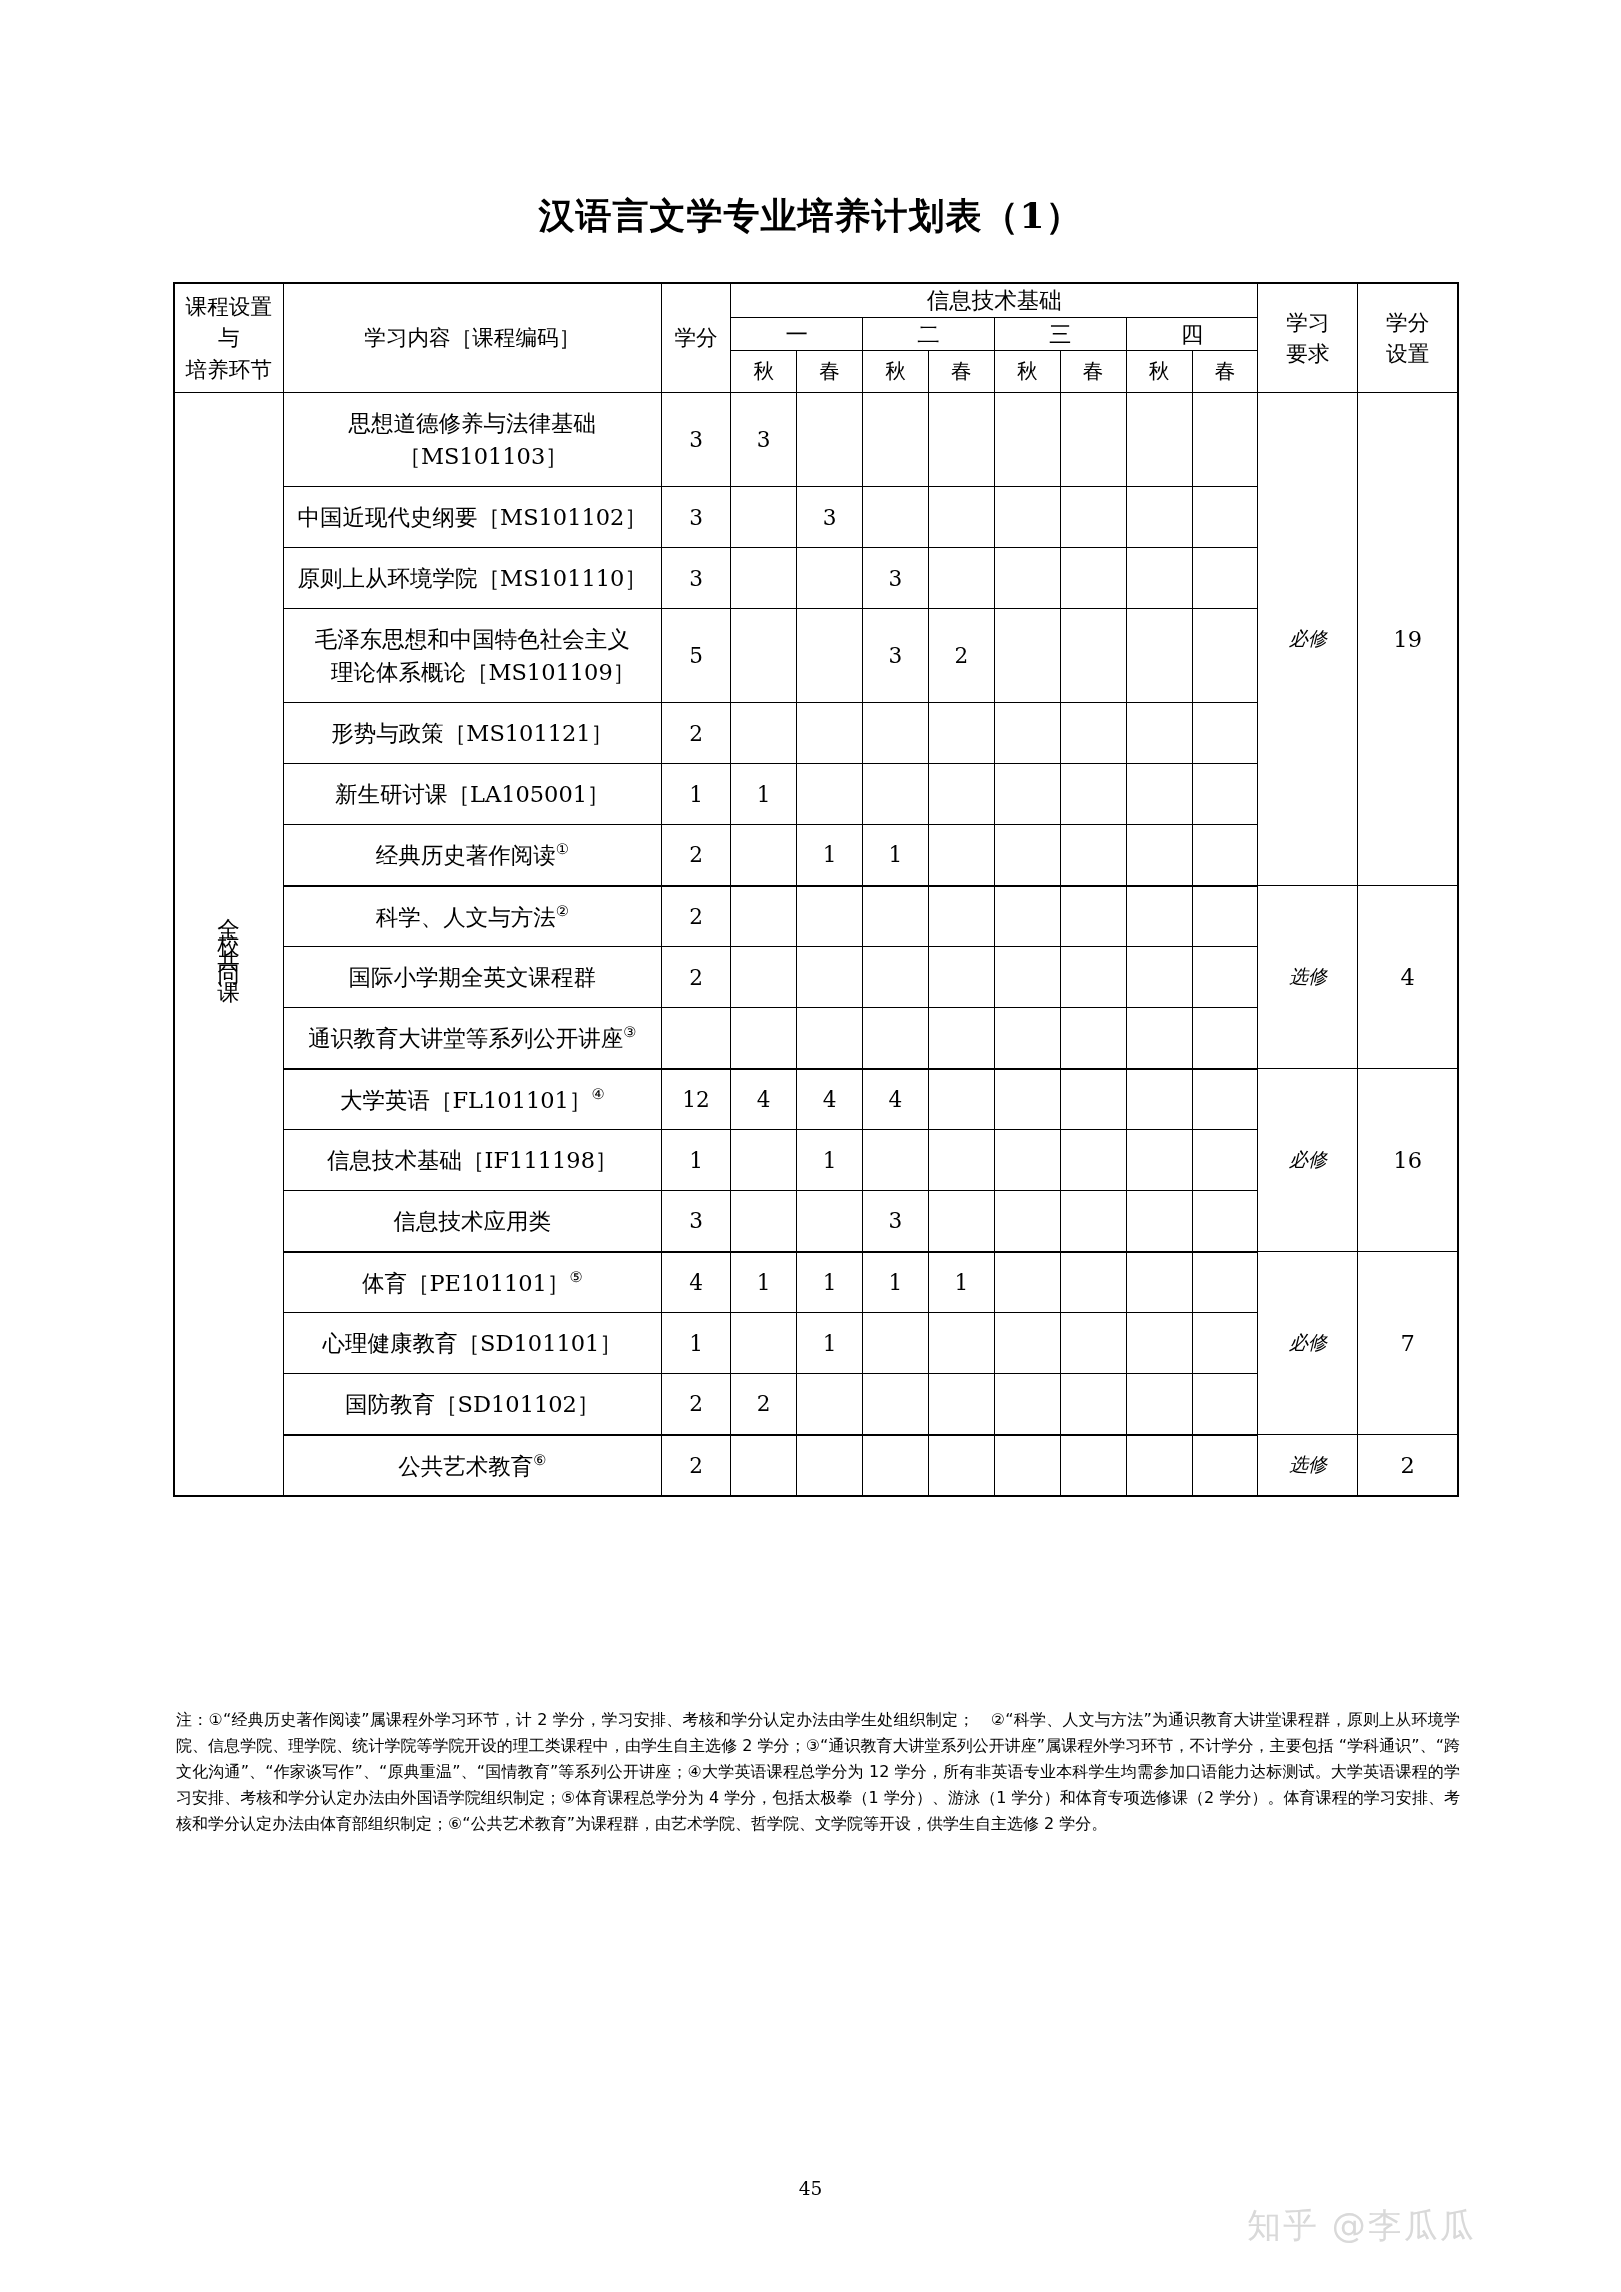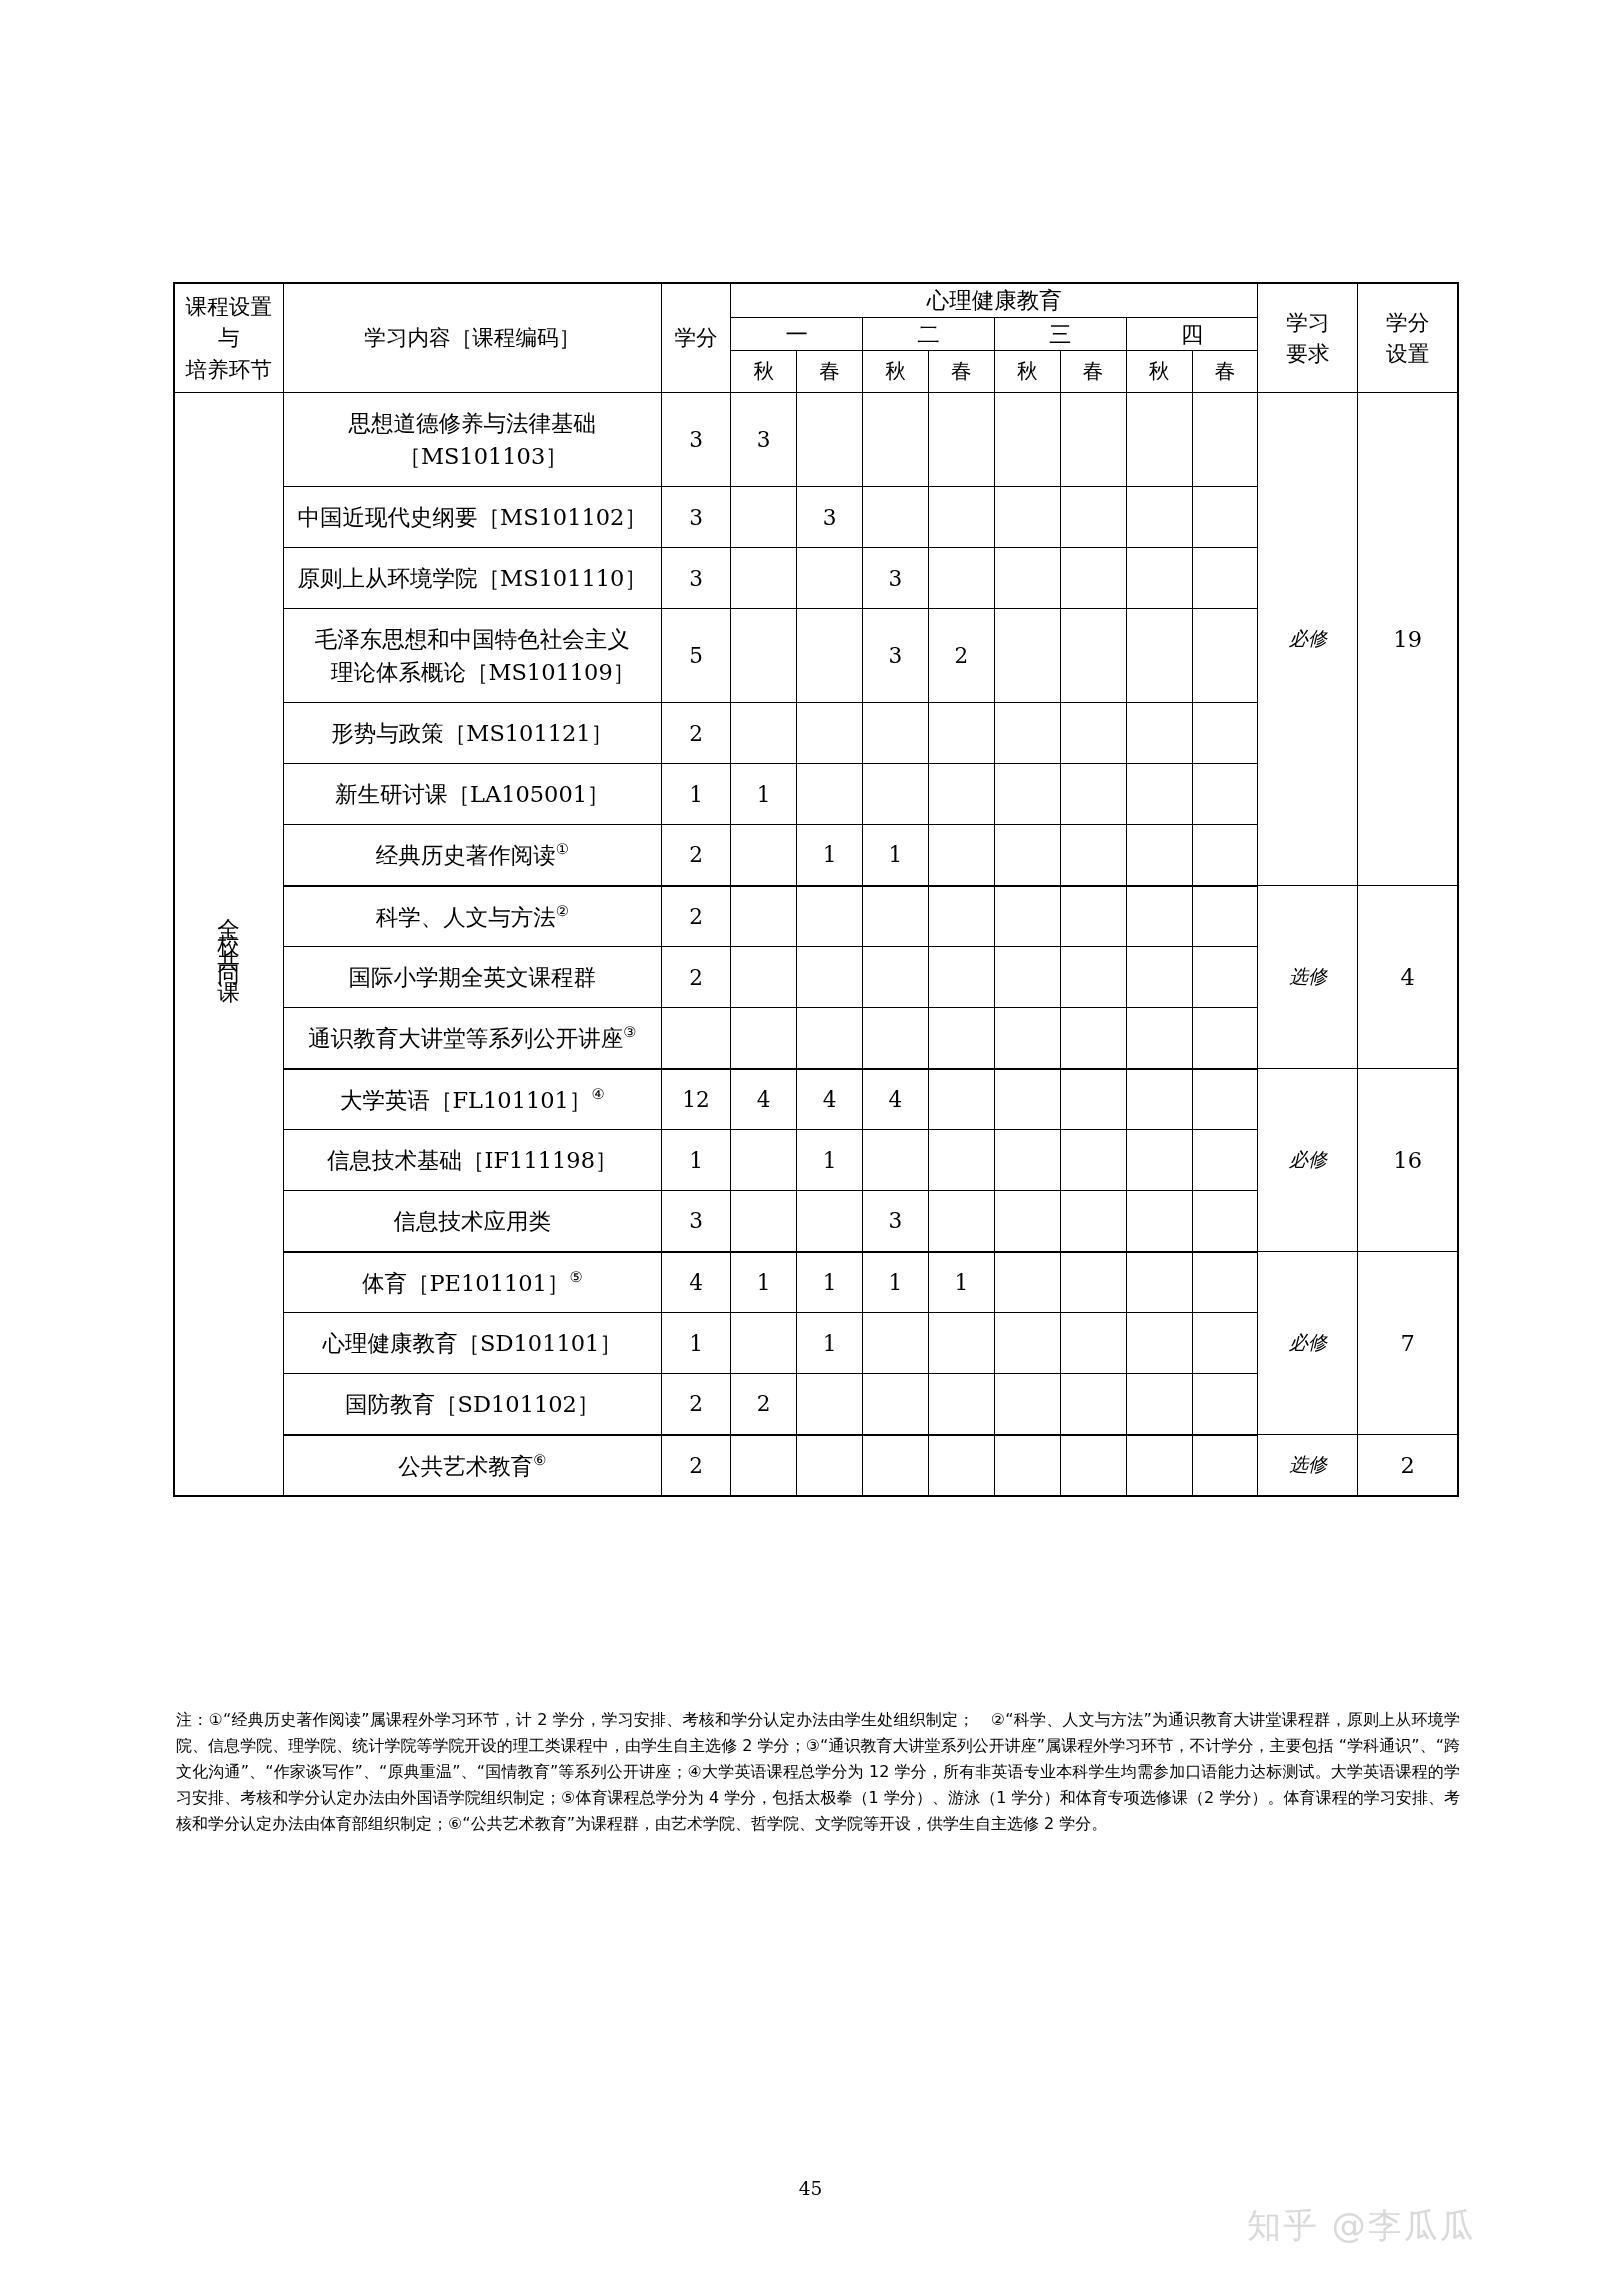--- a/index.html
+++ b/index.html
@@ -140,20 +140,21 @@
     font-family: "DejaVu Sans", "Liberation Sans", sans-serif;
     white-space: nowrap;
     letter-spacing: 2px;
   }
 </style>
 </head>
 <body>
 
 <div id="page">
 
+  <div class="doc-title">汉语言文学专业培养计划表（1）</div>
 
   <div class="table-wrap">
     <table class="plan">
       <colgroup>
         <col class="c-cat">
           <col class="c-name">
           <col class="c-credit">
         <col class="c-sem">
           <col class="c-sem">
           <col class="c-sem">
@@ -167,21 +168,21 @@
       </colgroup>
       <thead>
         <tr>
           <td class="hdr-cat" rowspan="3">
             <span class="ln">课程设置</span>
             <span class="ln">与</span>
             <span class="ln">培养环节</span>
           </td>
           <td class="hdr-name sep-left" rowspan="3">学习内容［课程编码］</td>
           <td class="hdr-credit sep-left" rowspan="3">学分</td>
-          <td class="hdr-group sep-left" colspan="8">心理健康教育</td>
+          <td class="hdr-group sep-left" colspan="8">信息技术基础</td>
           <td class="hdr-req sep-left" rowspan="3">
             <span class="ln">学习</span><br>
             <span class="ln">要求</span>
           </td>
           <td class="hdr-total sep-left" rowspan="3">
             <span class="ln">学分</span><br>
             <span class="ln">设置</span>
           </td>
         </tr>
         <tr>

